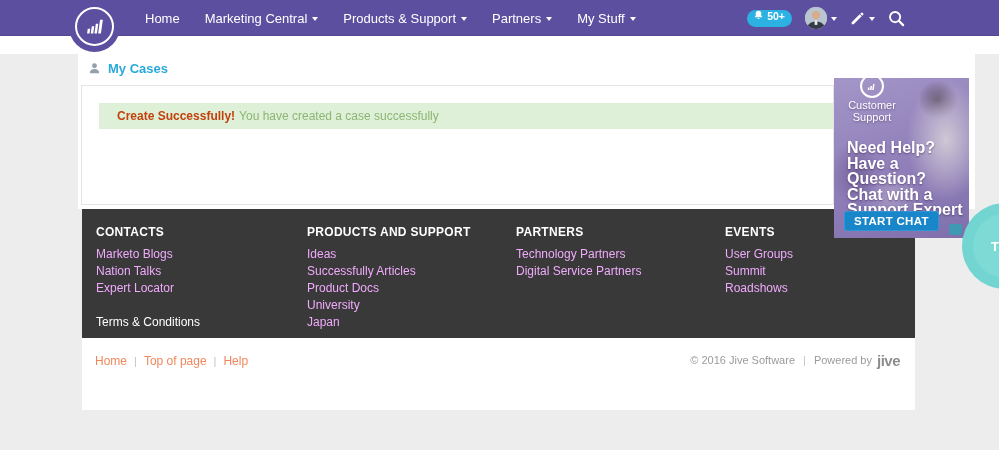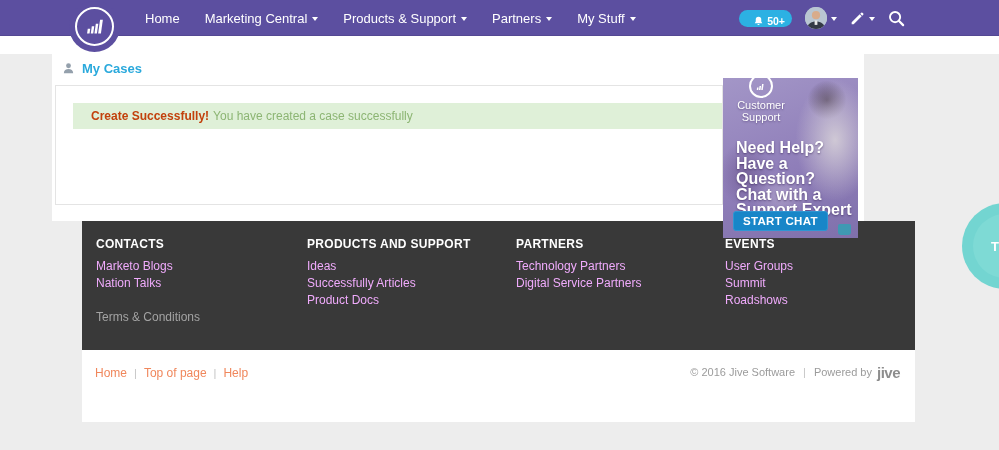--- a/index.html
+++ b/index.html
@@ -9,28 +9,28 @@
 
   
   .navbar{height:36px;background:#5c4fa0;position:relative;z-index:5;border-bottom:1px solid rgba(0,0,0,.08)}
   .nav-inner{display:flex;align-items:center;height:36px;margin-left:145px;gap:25px}
   .nav-link{color:#fff;font-size:13px;display:flex;align-items:center;gap:5px;cursor:pointer;white-space:nowrap}
   .caret{width:0;height:0;border-left:3.5px solid transparent;border-right:3.5px solid transparent;border-top:4px solid #fff;margin-top:2px}
   .logo-badge{position:absolute;left:69px;top:1px;width:51px;height:51px;border-radius:50%;background:#5c4fa0;
               display:flex;align-items:center;justify-content:center;z-index:6;cursor:pointer}
   .logo-ring{width:39px;height:39px;border:2.5px solid #fff;border-radius:50%;display:flex;align-items:center;justify-content:center}
   .nav-right{position:absolute;right:94px;top:0;height:36px;display:flex;align-items:center;gap:13px}
-  .notif{background:#2cb1e3;border-radius:9px;height:17px;display:flex;align-items:flex-end;gap:3px;padding:0 7px 0 14px;
+  .notif{background:#2cb1e3;border-radius:9px;height:17px;display:flex;align-items:flex-start;gap:3px;padding:0 7px 0 6px;
          color:#fff;font-size:10.5px;font-weight:bold;cursor:pointer}
   .avatar{width:22px;height:22px;border-radius:50%;overflow:hidden;background:#b9c6d2;flex:0 0 auto}
   .nav-ico-group{display:flex;align-items:center;gap:4px;cursor:pointer}
 
   
   .band{height:18px;background:#fff}
-  .main-card{margin-left:52px;width:812px;background:#fff;padding-bottom:16px}
+  .main-card{margin-left:78px;width:897px;background:#fff;padding-bottom:4px}
   .title-row{display:flex;align-items:center;gap:7px;padding:7px 0 9px 10px}
   .title-row .txt{color:#2aa9dc;font-weight:bold;font-size:13px}
   .content-row{position:relative;margin:0 6px 0 3px}
   .tabs{display:flex;background:#2aa9dc;height:27px;margin-right:135px;align-items:center;padding-left:2px}
   .tab{color:#fff;font-size:11px;font-weight:bold;letter-spacing:.4px;padding:0 19px;line-height:23px;height:23px;
        margin:2px 0;border-radius:3px;cursor:pointer;white-space:nowrap}
   .tab.active{background:#1d84b2}
   .card{border:1px solid #e4e4e4;height:120px;margin-right:135px;padding:17px 0 0 17px;background:#fff}
   .alert{background:#dff0d8;height:26px;line-height:26px;font-size:12px;padding-left:18px;color:#8cb573;white-space:nowrap;overflow:hidden}
   .alert b{color:#c2410c;margin-right:4px}
@@ -54,21 +54,21 @@
           font-family:"Liberation Sans",sans-serif}
   .mug{position:absolute;right:7px;bottom:3px;width:13px;height:11px;background:#2ea3b4;border-radius:2px 2px 3px 3px;opacity:.8}
 
   
   .footer-wrap{margin-left:82px;width:833px}
   .footer-dark{background:#393939;height:129px;padding:16px 0 0 14px;display:flex}
   .fcol.c1{width:211px}.fcol.c2{width:209px}.fcol.c3{width:209px}
   .fhead{color:#fff;font-weight:bold;font-size:12px;letter-spacing:.3px;margin-bottom:7px}
   .flink{color:#f0abfc;font-size:12px;line-height:17px;cursor:pointer}
   .fspacer{height:17px}
-  .flink.terms{color:#a3a3a3}
+  .flink.terms{color:#ffffff}
   .bottom-bar{background:#fff;height:72px;display:flex;justify-content:space-between;align-items:flex-start;
               padding:16px 15px 0 13px;font-size:12px}
   .blinks{display:flex;align-items:center}
   .blink{color:#f0875c;cursor:pointer}
   .bsep{color:#c4c4c4;margin:0 7px;font-size:11px}
   .copy{color:#9b9b9b;font-size:11px;display:flex;align-items:center}
   .csep{color:#c4c4c4;margin:0 8px}
   .jive{font-weight:bold;font-size:15px;color:#8d8d8d;letter-spacing:-.5px;margin-left:5px;line-height:11px}
 
   
@@ -189,28 +189,31 @@
     </aside>
   </div>
 </main>
 
 <div class="footer-wrap">
   <div class="footer-dark">
     <div class="fcol c1">
       <div class="fhead">CONTACTS</div>
       <div class="flink">Marketo Blogs</div>
       <div class="flink">Nation Talks</div>
+      <div class="flink">Expert Locator</div>
       <div class="fspacer"></div>
       <div class="flink terms">Terms &amp; Conditions</div>
     </div>
     <div class="fcol c2">
       <div class="fhead">PRODUCTS AND SUPPORT</div>
       <div class="flink">Ideas</div>
       <div class="flink">Successfully Articles</div>
       <div class="flink">Product Docs</div>
+      <div class="flink">University</div>
+      <div class="flink">Japan</div>
     </div>
     <div class="fcol c3">
       <div class="fhead">PARTNERS</div>
       <div class="flink">Technology Partners</div>
       <div class="flink">Digital Service Partners</div>
     </div>
     <div class="fcol c4">
       <div class="fhead">EVENTS</div>
       <div class="flink">User Groups</div>
       <div class="flink">Summit</div>

